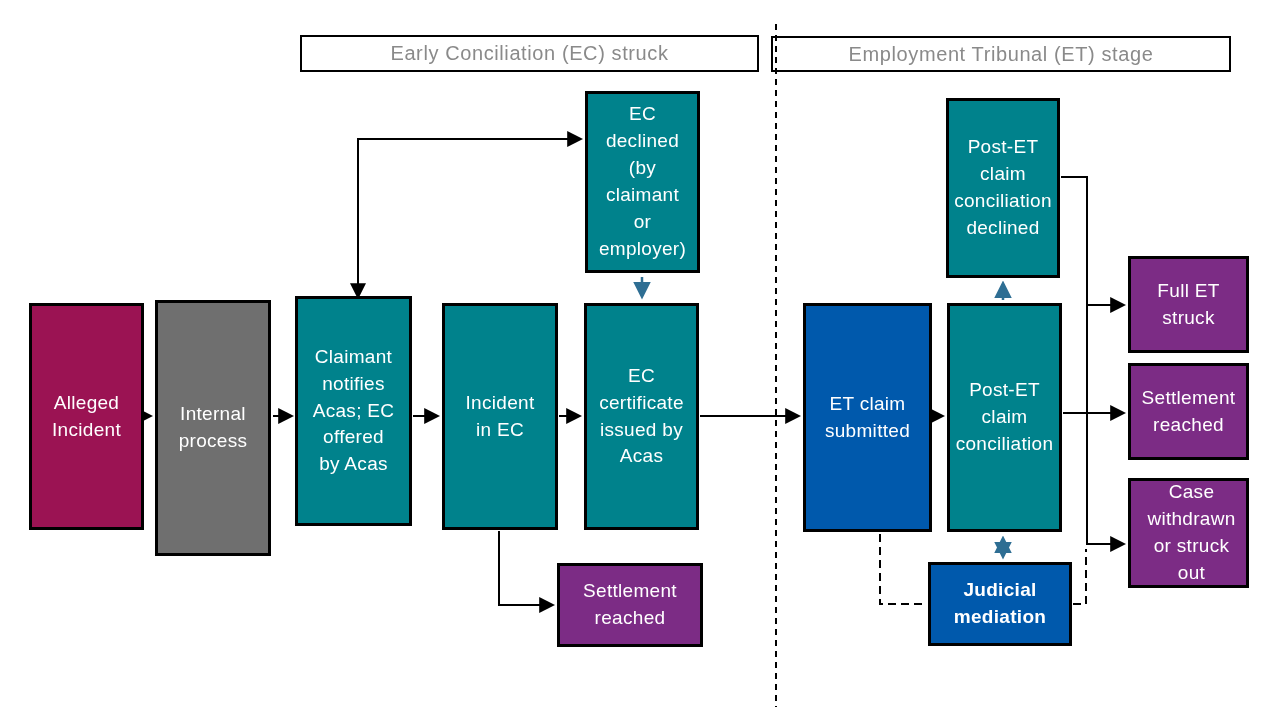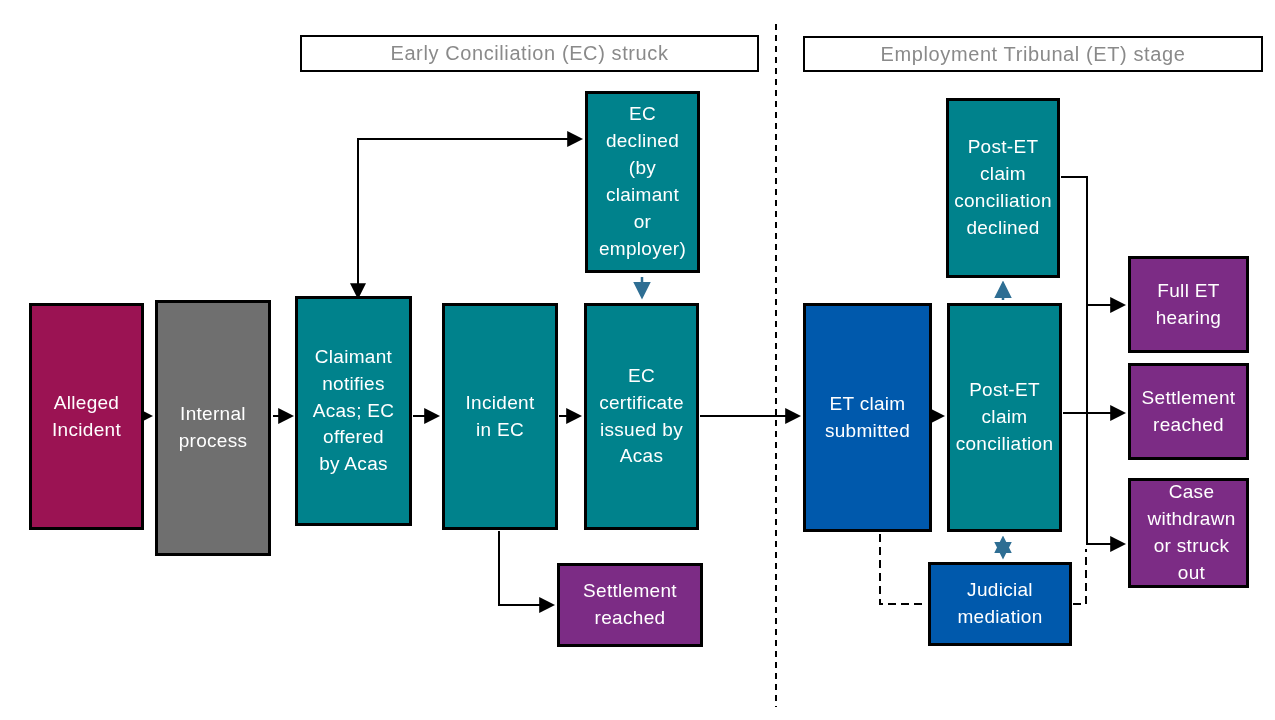--- a/index.html
+++ b/index.html
@@ -42,21 +42,21 @@
   .divider{stroke:#000000;stroke-width:2;fill:none;stroke-dasharray:6 5;}
   .fill-black{fill:#000000;}
   .fill-blue{fill:var(--arrow-blue,#2e6e93);}
 </style>
 </head>
 <body>
 
 <div id="canvas">
 
   <div class="stage-header" style="left:300px;top:35px;width:455px;height:33px;">Early Conciliation (EC) struck</div>
-  <div class="stage-header" style="left:803px;top:36px;width:456px;height:32px;">Employment Tribunal (ET) stage</div>
+  <div class="stage-header" style="left:771px;top:36px;width:456px;height:32px;">Employment Tribunal (ET) stage</div>
 
   <svg class="connectors" viewBox="0 0 1275 720" xmlns="http://www.w3.org/2000/svg">
     <defs>
       <marker id="arr-black" viewBox="0 0 10 10" refX="8" refY="5" markerWidth="8" markerHeight="8" orient="auto-start-reverse">
         <path d="M0,0 L10,5 L0,10 z" class="fill-black"></path>
       </marker>
       <marker id="arr-blue" viewBox="0 0 10 10" refX="8" refY="5" markerWidth="7" markerHeight="7" orient="auto-start-reverse">
         <path d="M0,0 L10,5 L0,10 z" class="fill-blue"></path>
       </marker>
     </defs>
@@ -142,28 +142,28 @@
 conciliation</span>
   </div>
 
   <div class="node c-teal" style="left:946px;top:98px;width:114px;height:180px;">
     <span>Post-ET
 claim
 conciliation
 declined</span>
   </div>
 
-  <div class="node c-blue" style="left:928px;top:562px;width:144px;height:84px;">
+  <div class="node c-blue" style="left:928px;top:562px;width:144px;height:84px;font-weight:bold;">
     <span>Judicial
 mediation</span>
   </div>
 
   <div class="node c-purple" style="left:1128px;top:256px;width:121px;height:97px;">
     <span>Full ET
-hearing</span>
+struck</span>
   </div>
 
   <div class="node c-purple" style="left:1128px;top:363px;width:121px;height:97px;">
     <span>Settlement
 reached</span>
   </div>
 
   <div class="node c-purple" style="left:1128px;top:478px;width:121px;height:110px;padding-left:8px;">
     <span>Case
 withdrawn

